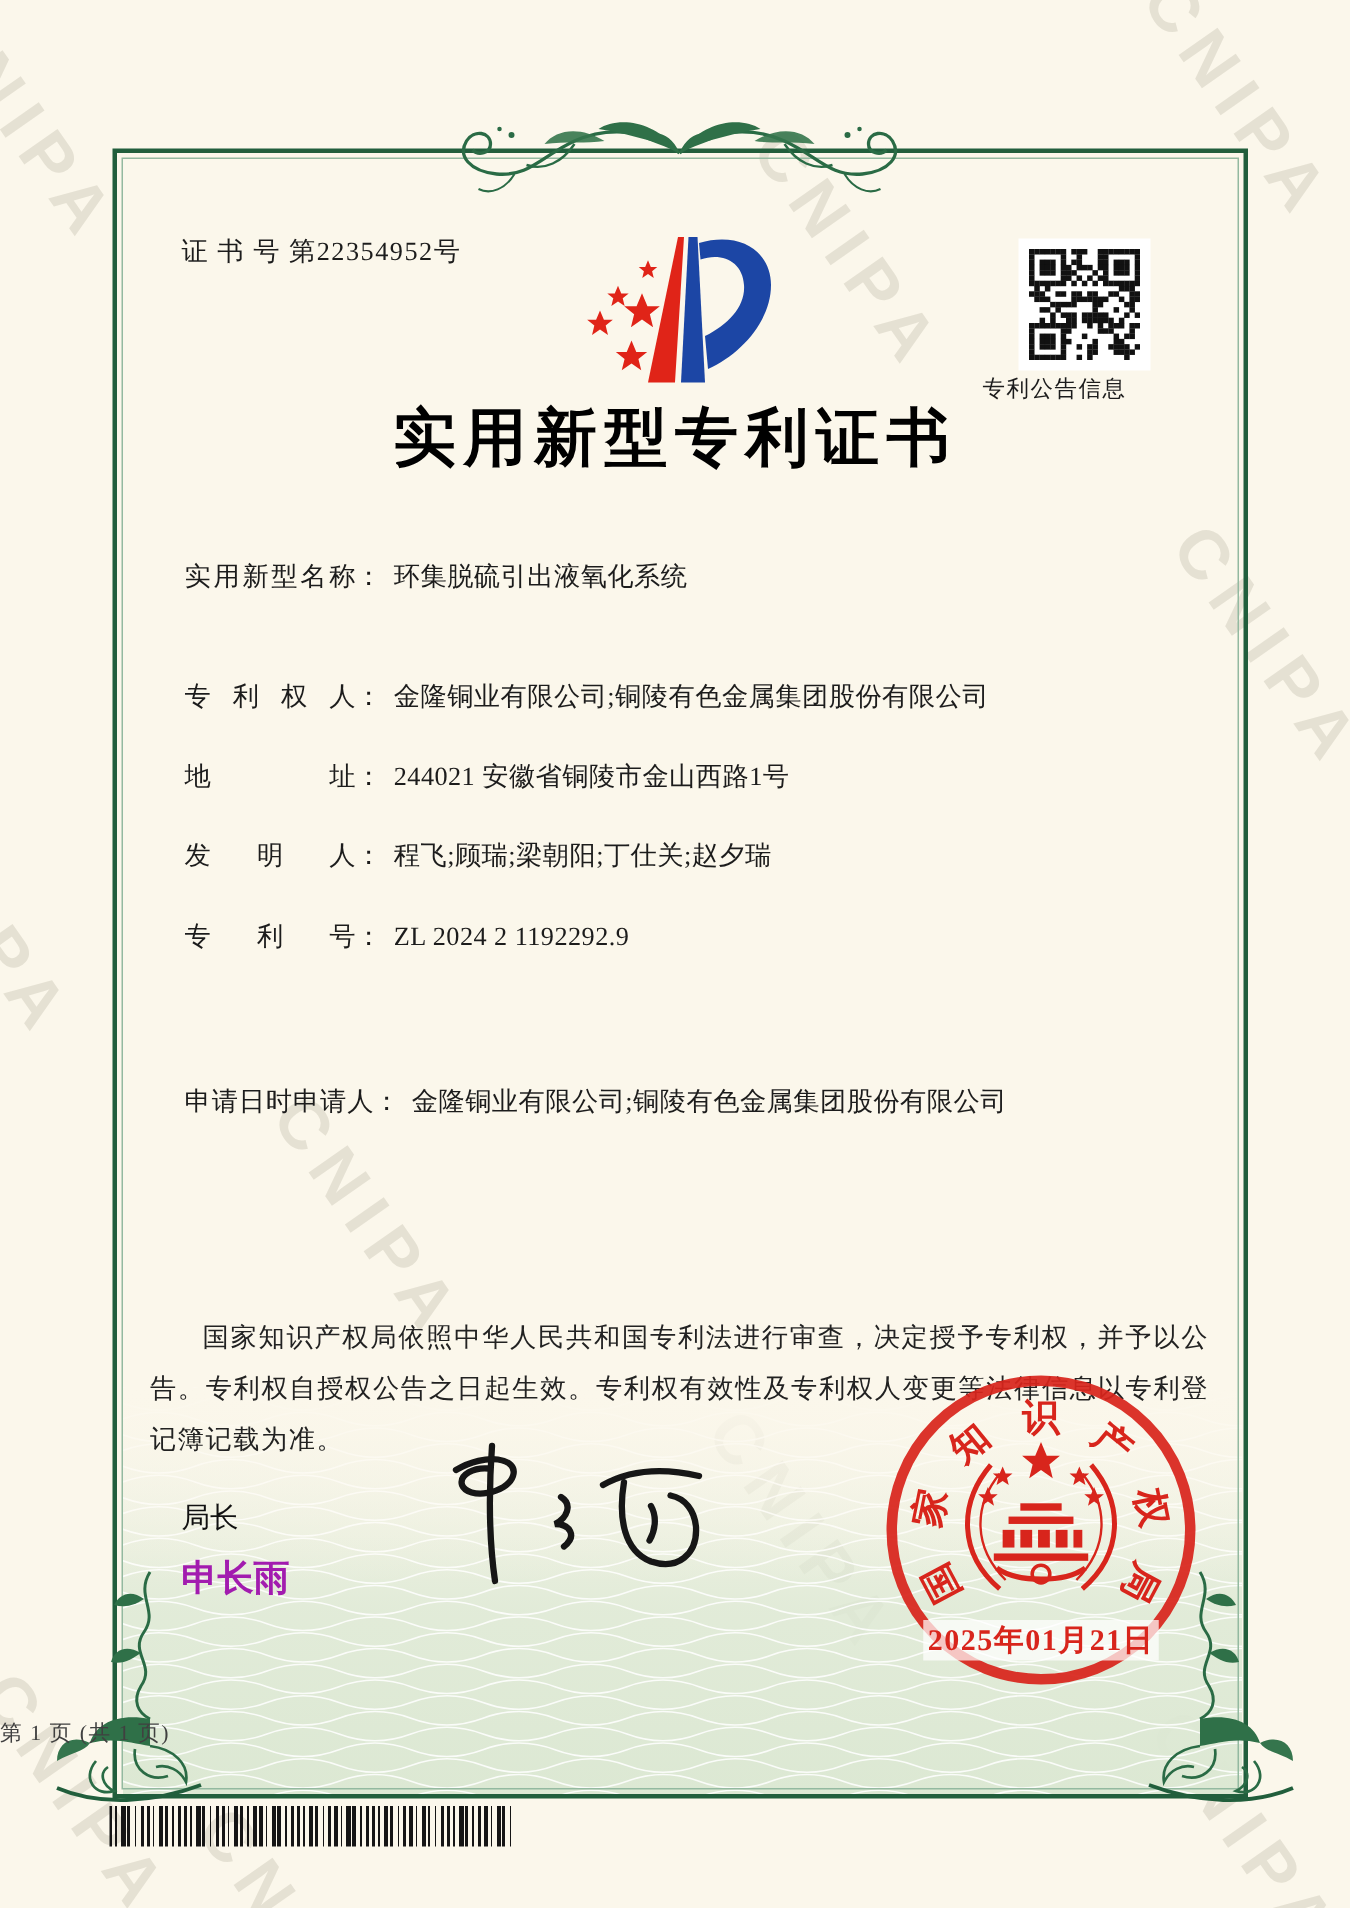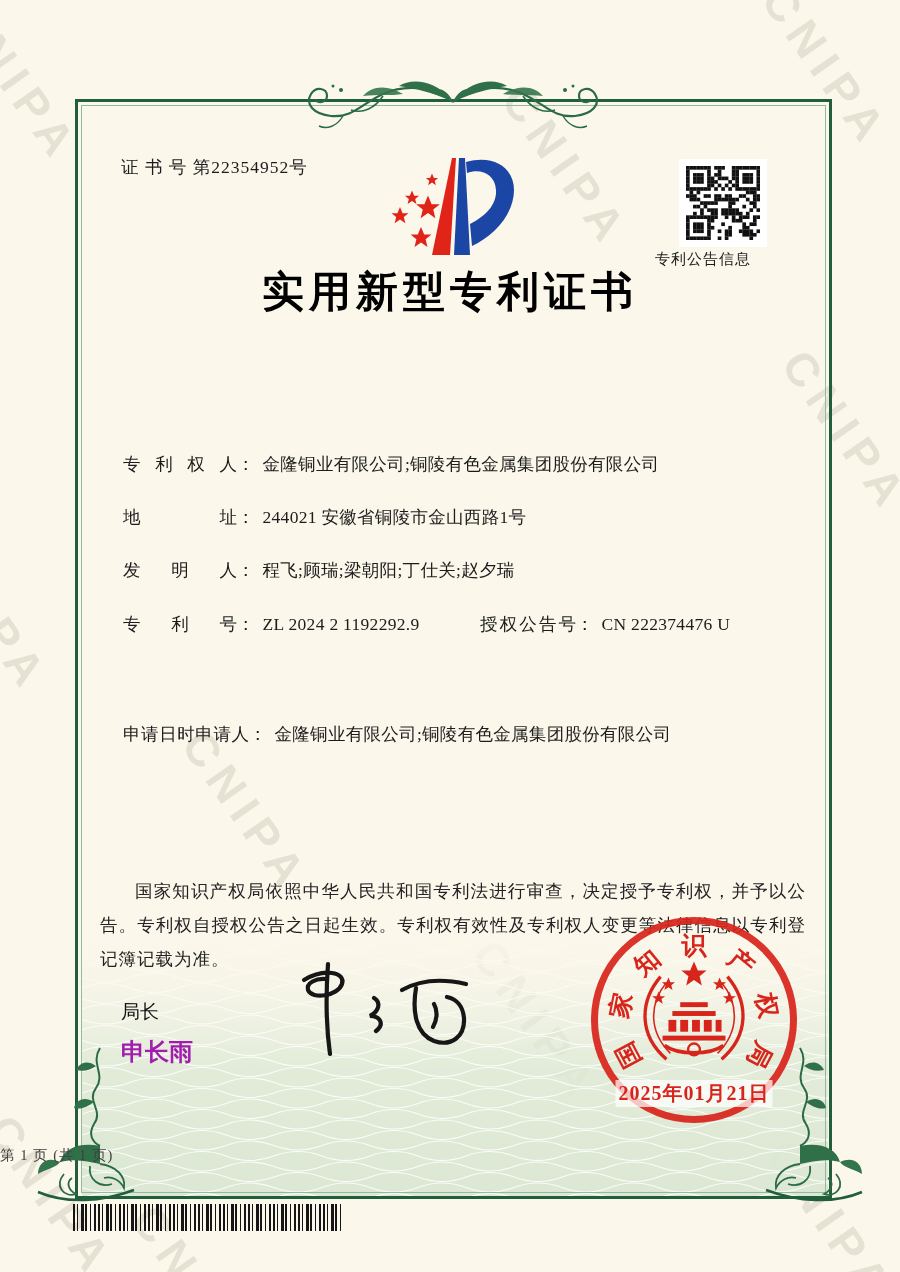--- a/index.html
+++ b/index.html
@@ -413,34 +413,34 @@
         <rect x="21.14" y="70.48" width="3.67" height="3.67" fill="#111"></rect>
         <rect x="31.71" y="70.48" width="3.67" height="3.67" fill="#111"></rect>
         <rect x="38.76" y="70.48" width="3.67" height="3.67" fill="#111"></rect>
         <rect x="63.43" y="70.48" width="3.67" height="3.67" fill="#111"></rect>
       </svg>
   </div>
   <div class="qr-caption">专利公告信息</div>
 
   <div class="title">实用新型专利证书</div>
 
+  <div class="frow" style="top:372px">
+    <span class="flabel">实用新型名称</span><span class="fcolon">：</span><span class="fval">环集脱硫引出液氧化系统</span>
+  </div>
   <div class="frow" style="top:452px">
     <span class="flabel">专利权人</span><span class="fcolon">：</span><span class="fval">金隆铜业有限公司;铜陵有色金属集团股份有限公司</span>
   </div>
   <div class="frow" style="top:505px">
     <span class="flabel">地址</span><span class="fcolon">：</span><span class="fval">244021 安徽省铜陵市金山西路1号</span>
   </div>
   <div class="frow" style="top:558px">
     <span class="flabel">发明人</span><span class="fcolon">：</span><span class="fval">程飞;顾瑞;梁朝阳;丁仕关;赵夕瑞</span>
   </div>
   <div class="frow" style="top:612px">
     <span class="flabel">专利号</span><span class="fcolon">：</span><span class="fval">ZL 2024 2 1192292.9</span>
-    <span class="col2">
-      <span class="flabel">授权公告号</span><span class="fcolon">：</span><span class="fval">CN 222374476 U</span>
-    </span>
   </div>
   <div class="frow" style="top:722px">
     <span class="flabel wide">申请日时申请人</span><span class="fcolon">：</span><span class="fval">金隆铜业有限公司;铜陵有色金属集团股份有限公司</span>
   </div>
 
   <p class="statement">国家知识产权局依照中华人民共和国专利法进行审查，决定授予专利权，并予以公告。专利权自授权公告之日起生效。专利权有效性及专利权人变更等法律信息以专利登记簿记载为准。</p>
 
   <div class="sig-title">局长</div>
   <div class="sig-name">申长雨</div>
   <svg class="signature" width="210" height="115" viewBox="0 0 210 115" fill="none" stroke="#161616" stroke-width="4.2" stroke-linecap="round">

